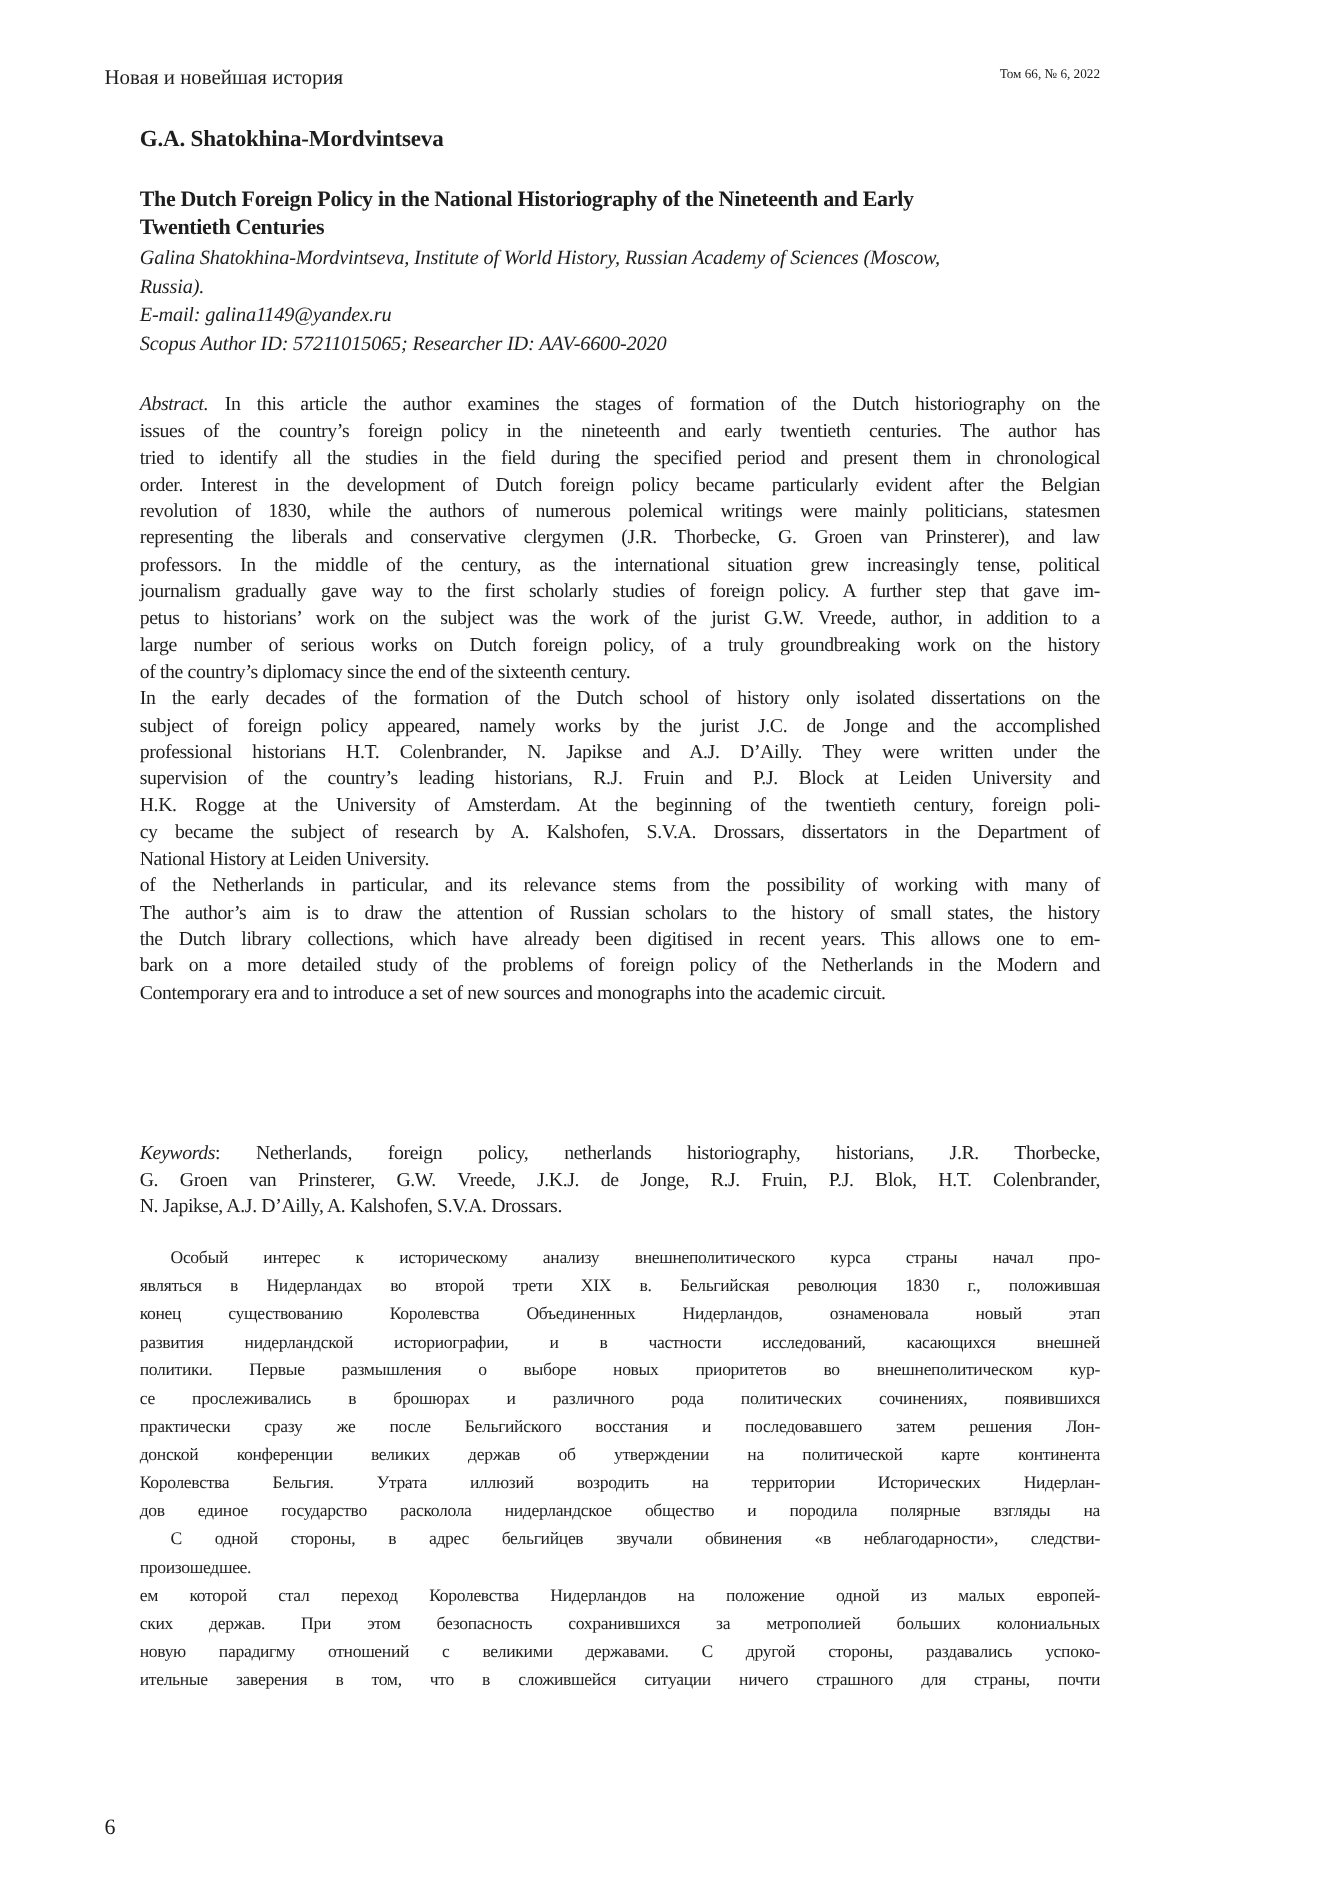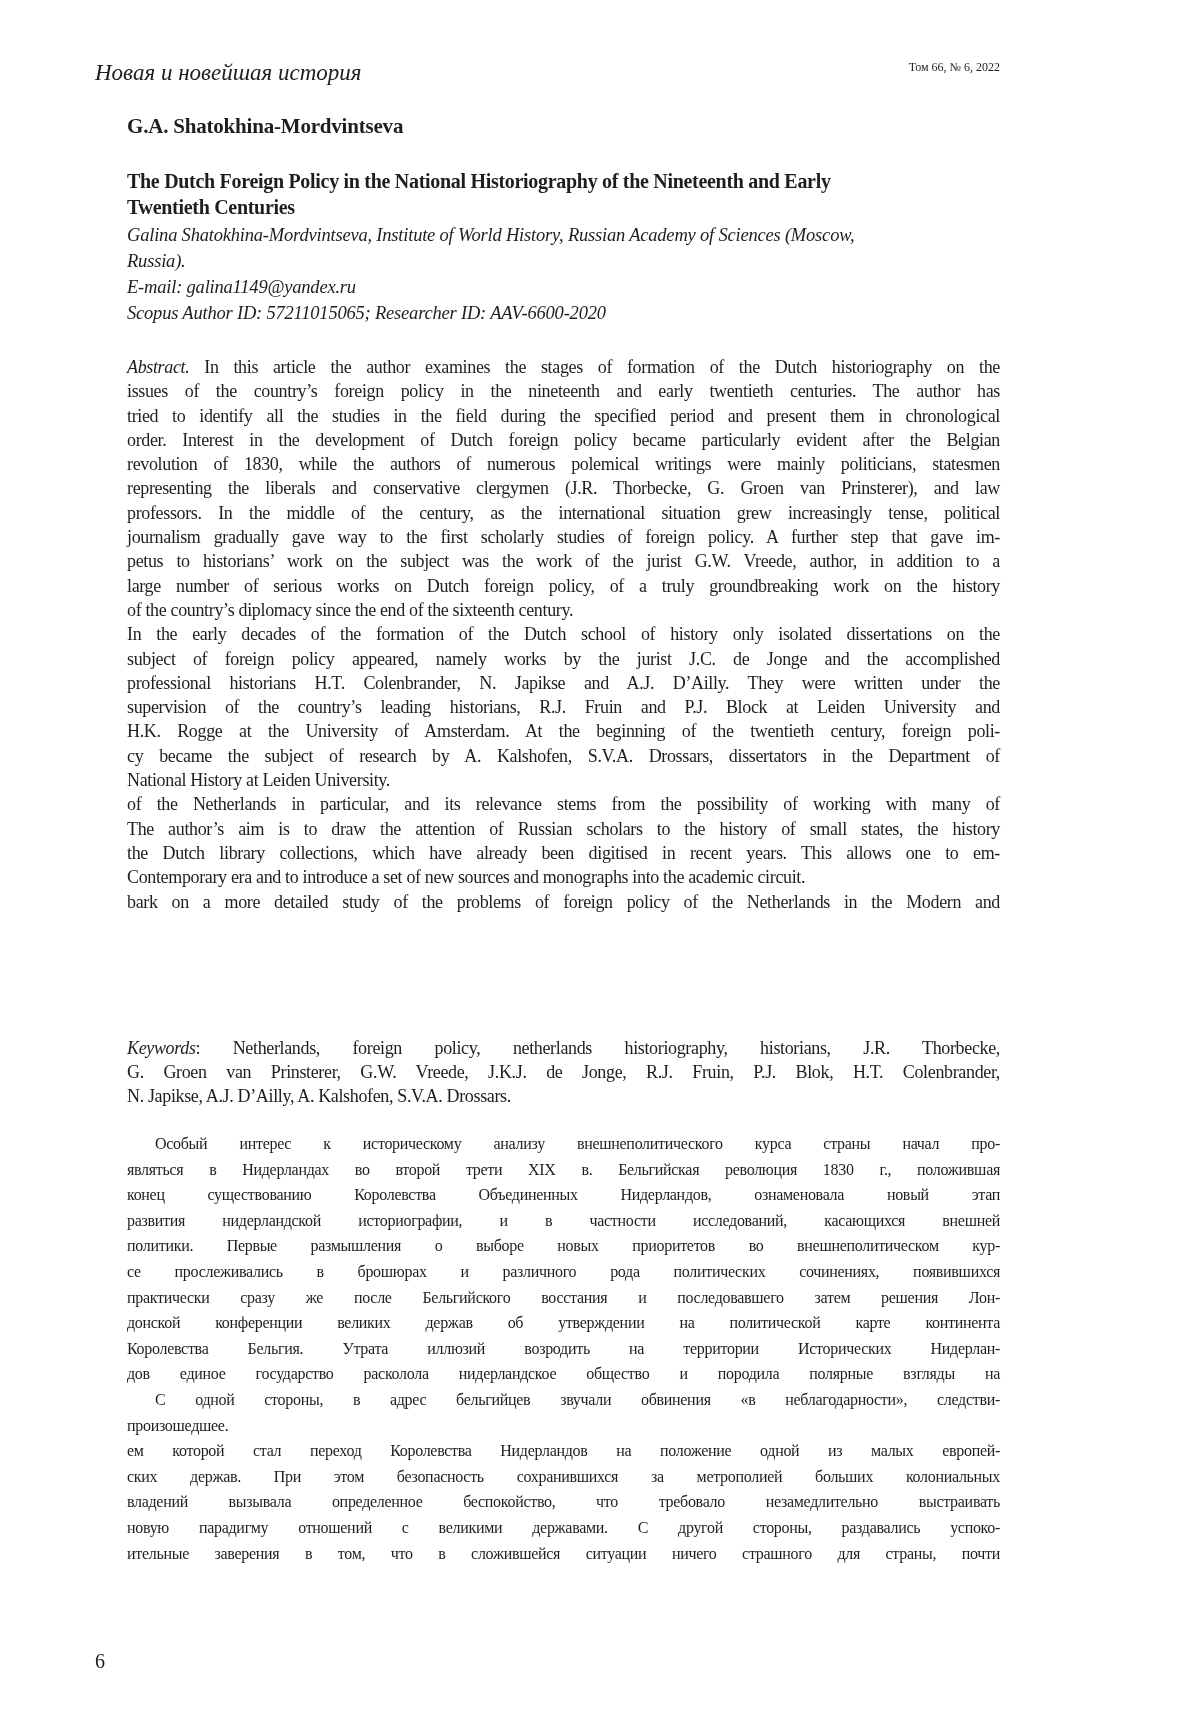--- a/index.html
+++ b/index.html
@@ -1,19 +1,19 @@
 <!DOCTYPE html>
 <html><head>
 <meta charset="utf-8">
 <style>
   html, body { margin: 0; padding: 0; background: #ffffff; }
   body { width: 1200px; height: 1719px; position: relative; overflow: hidden;
          font-family: "Liberation Serif", "DejaVu Serif", serif; color: #1e1e1e; }
   .abs { position: absolute; white-space: nowrap; }
-  #running-left { left: 95px; top: 60px; font-style: italic; font-size: 23px; }
+  #running-left { left: 95px; top: 60px; font-size: 19px; }
   #running-right { right: 200px; top: 60px; font-size: 12px; }
   #author { left: 127px; top: 114px; font-weight: bold; font-size: 21px; letter-spacing: -0.2px; text-align: center; }
   .title-line { left: 127px; font-weight: bold; font-size: 20px; letter-spacing: -0.3px; }
   .aff-line { left: 127px; font-style: italic; font-size: 18.5px; letter-spacing: -0.2px; }
   .block { position: absolute; left: 127px; width: 873px; }
   .line { display: block; height: 24.3px; line-height: 24.3px; font-size: 18px;
           text-align: justify; text-align-last: justify; white-space: nowrap; overflow: visible; letter-spacing: -0.35px; }
   .line.last { text-align-last: left; }
   .line.kw { height: 24px; line-height: 24px; }
   .ru .line { height: 25.6px; line-height: 25.6px; font-size: 16px; letter-spacing: -0.3px; }
@@ -52,22 +52,22 @@
   <span class="line">In the early decades of the formation of the Dutch school of history only isolated dissertations on the</span>
   <span class="line">subject of foreign policy appeared, namely works by the jurist J.C. de Jonge and the accomplished</span>
   <span class="line">professional historians H.T. Colenbrander, N. Japikse and A.J. D’Ailly. They were written under the</span>
   <span class="line">supervision of the country’s leading historians, R.J. Fruin and P.J. Block at Leiden University and</span>
   <span class="line">H.K.  Rogge at the University of Amsterdam. At the beginning of the twentieth century, foreign poli-</span>
   <span class="line">cy became the subject of research by A. Kalshofen, S.V.A. Drossars, dissertators in the Department of</span>
   <span class="line last">National History at Leiden University.</span>
   <span class="line">of the Netherlands in particular, and its relevance stems from the possibility of working with many of</span>
   <span class="line">The author’s aim is to draw the attention of Russian scholars to the history of small states, the history</span>
   <span class="line">the Dutch library collections, which have already been digitised in recent years. This allows one to em-</span>
+  <span class="line">bark on a more detailed study of the problems of foreign policy of the Netherlands in the Modern and</span>
   <span class="line last">Contemporary era and to introduce a set of new sources and monographs into the academic circuit.</span>
-  <span class="line">bark on a more detailed study of the problems of foreign policy of the Netherlands in the Modern and</span>
 </div>
 
 <div class="block" style="top:1036px">
   <span class="line kw"><span class="it">Keywords</span><span>: Netherlands, foreign policy, netherlands historiography, historians, J.R. Thorbecke,</span></span>
   <span class="line kw">G.  Groen van Prinsterer, G.W. Vreede, J.K.J. de Jonge, R.J. Fruin, P.J. Blok, H.T. Colenbrander,</span>
   <span class="line kw last">N.  Japikse, A.J. D’Ailly, A. Kalshofen, S.V.A. Drossars.</span>
 </div>
 
 <div class="block ru" style="top:1131px">
   <span class="line indent">Особый интерес к историческому анализу внешнеполитического курса страны начал про-</span>
@@ -77,18 +77,17 @@
   <span class="line">политики. Первые размышления о выборе новых приоритетов во внешнеполитическом кур-</span>
   <span class="line">се прослеживались в брошюрах и различного рода политических сочинениях, появившихся</span>
   <span class="line">практически сразу же после Бельгийского восстания и последовавшего затем решения Лон-</span>
   <span class="line">донской конференции великих держав об утверждении на политической карте континента</span>
   <span class="line">Королевства Бельгия. Утрата иллюзий возродить на территории Исторических Нидерлан-</span>
   <span class="line">дов единое государство расколола нидерландское общество и породила полярные взгляды на</span>
   <span class="line indent">С одной стороны, в адрес бельгийцев звучали обвинения «в неблагодарности», следстви-</span>
   <span class="line last">произошедшее.</span>
   <span class="line">ем которой стал переход Королевства Нидерландов на положение одной из малых европей-</span>
   <span class="line">ских держав. При этом безопасность сохранившихся за метрополией больших колониальных</span>
-  <span class="line">владений вызывала определенное беспокойство, что требовало незамедлительно выстраивать</span>
   <span class="line">новую парадигму отношений с великими державами. С другой стороны, раздавались успоко-</span>
   <span class="line">ительные заверения в том, что в сложившейся ситуации ничего страшного для страны, почти</span>
 </div>
 
 <div class="abs" id="page-number">6</div>
 
 </body></html>

